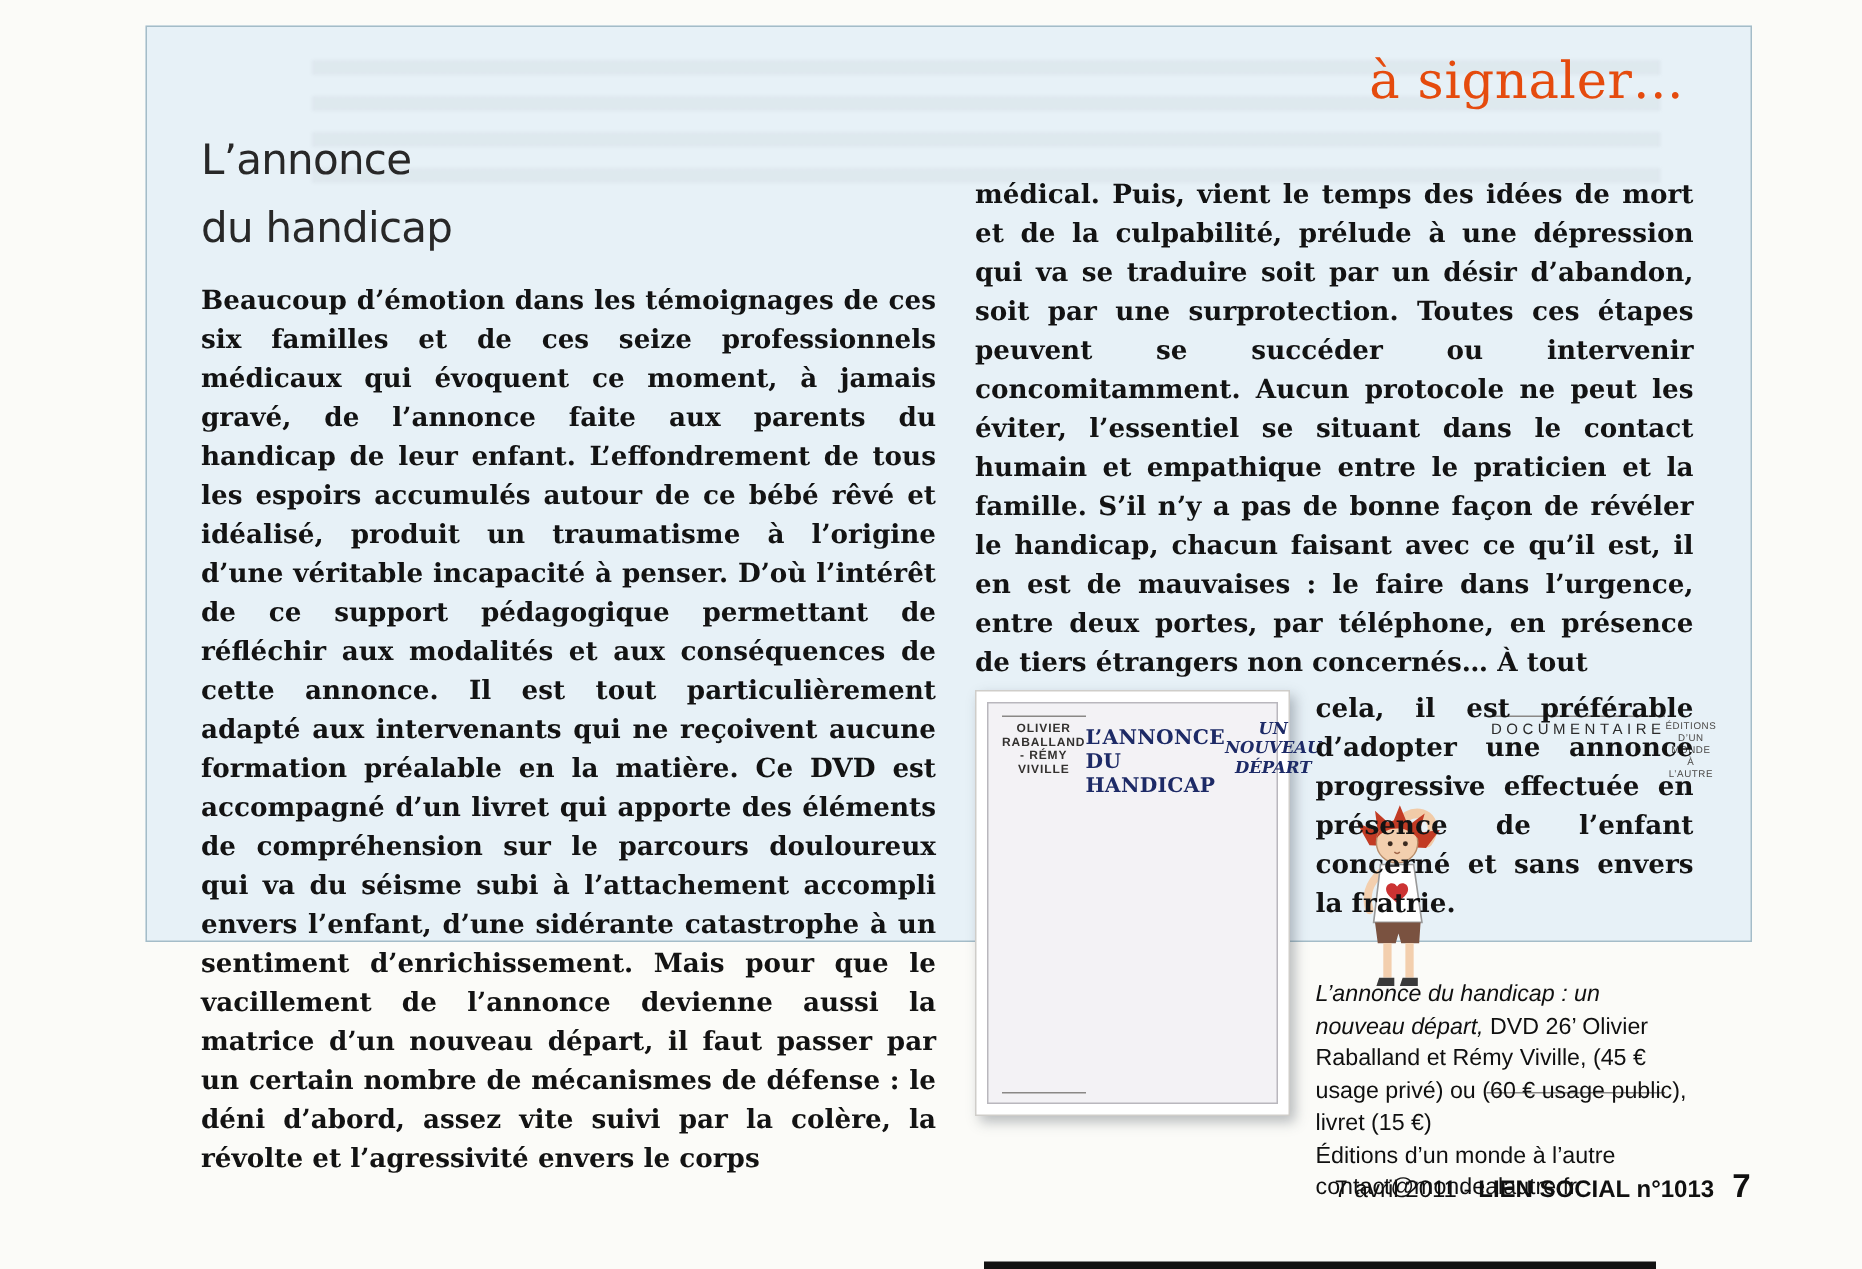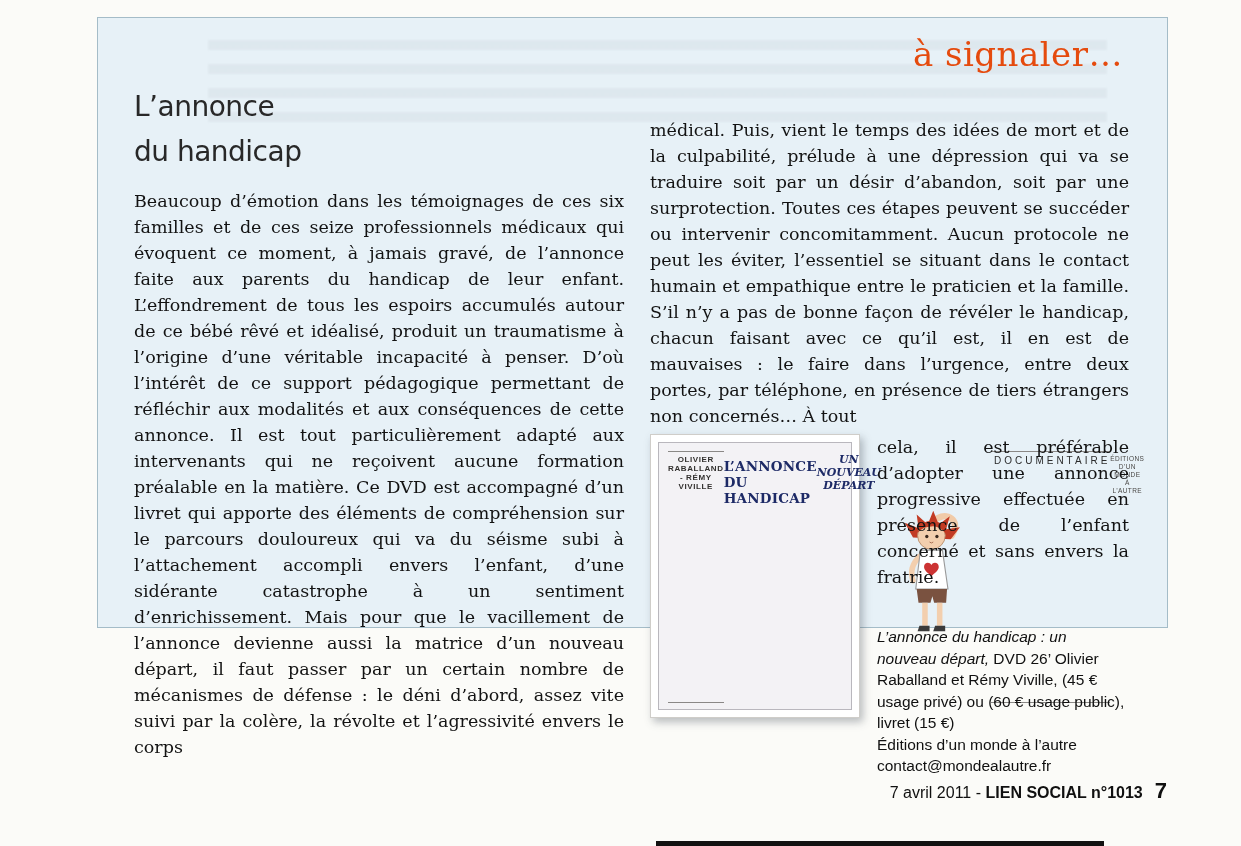--- a/index.html
+++ b/index.html
@@ -55,20 +55,21 @@
     color: #282828;
     margin-bottom: 14px;
     letter-spacing: -0.5px;
   }
   .body-text {
     font-size: 17.5px;
     line-height: 26px;
     text-align: justify;
     color: #131313;
     hyphens: auto;
+    font-weight: bold;
     -webkit-hyphens: auto;
   }
   
   .wrap-row { display: flex; margin-top: 5px; }
   .dvd-wrap {
     width: 210px; flex: 0 0 210px;
     background: #ffffff;
     border: 1px solid #cfcdc9;
     box-shadow: 3px 4px 8px rgba(60,70,80,0.35);
     padding: 7px;

